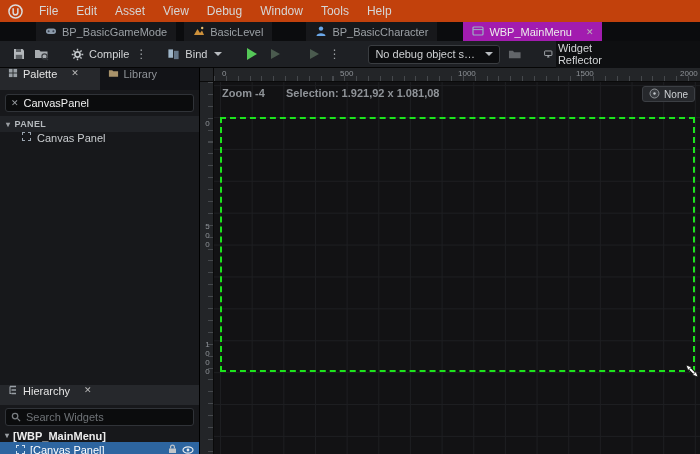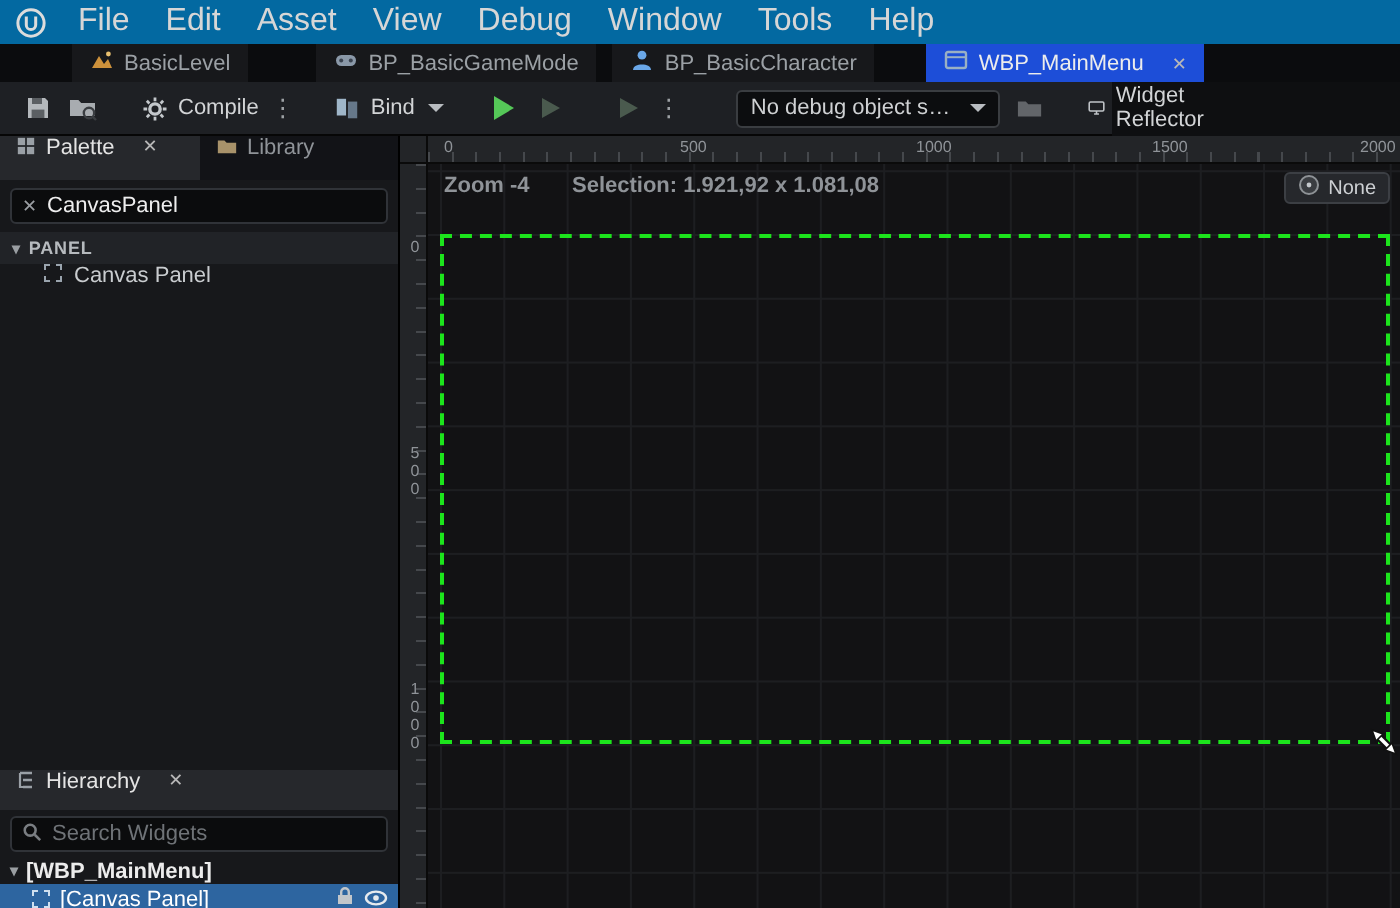--- a/index.html
+++ b/index.html
@@ -1,31 +1,31 @@
 <!DOCTYPE html>
 <html><head>
 <meta charset="utf-8">
 <style>
   *{margin:0;padding:0;box-sizing:border-box}
   html,body{width:700px;height:454px;overflow:hidden;background:#0e0f11;
     font-family:"Liberation Sans",sans-serif;-webkit-font-smoothing:antialiased}
   #app{position:relative;width:700px;height:454px;color:#cfcfcf}
 
   
-  .menubar{position:absolute;left:0;top:0;width:700px;height:22px;background:#0369a1;
-    display:flex;align-items:center;font-size:16px;color:#d6d6d6}
+  .menubar{position:absolute;left:0;top:0;width:700px;height:22px;background:#c2410c;
+    display:flex;align-items:center;font-size:12px;color:#d6d6d6}
   .logo{display:flex;align-items:center;justify-content:center;width:30px;height:22px}
   .menu-item{padding:0 9px;line-height:22px;cursor:default}
 
   
   .tabrow{position:absolute;left:0;top:22px;width:700px;height:19px;background:#0b0c0e;
     display:flex;align-items:stretch;font-size:11px}
   .tabspacer{width:36px}
   .tab{display:flex;align-items:center;gap:5px;padding:0 9px;background:#17181b;color:#9ba0a5;white-space:nowrap}
-  .tab.active{background:#1d4ed8;color:#ececec}
+  .tab.active{background:#a21caf;color:#ececec}
   .tclose{margin-left:9px;font-size:9px;color:#b8b8b8}
   .mr34{margin-right:34px}.mr8{margin-right:8px}.mr26{margin-right:26px}
 
   
   .toolbar{position:absolute;left:0;top:41px;width:556px;height:27px;background:#1e2024;
     border-bottom:1px solid #060606;display:flex;align-items:center;font-size:11px;color:#d2d4d6;padding:0 8px}
   .tbtn{display:flex;align-items:center;gap:5px;padding:2px 4px;border-radius:3px}
   .tsep{width:1px;height:17px;background:#0b0b0c;box-shadow:1px 0 0 #33363a;margin:0 7px}
   .dots{font-size:12px;color:#9da1a5;padding:0 2px}
   .caret{width:0;height:0;border-left:4px solid transparent;border-right:4px solid transparent;border-top:4px solid #b8bcc0;margin-left:2px}
@@ -100,34 +100,34 @@
     <span class="menu-item">Asset</span>
     <span class="menu-item">View</span>
     <span class="menu-item">Debug</span>
     <span class="menu-item">Window</span>
     <span class="menu-item">Tools</span>
     <span class="menu-item">Help</span>
   </div>
 
   <div class="tabrow">
     <span class="tabspacer"></span>
-    <div class="tab mr34">
-      <span><svg width="12" height="12" viewBox="0 0 12 12">
-            <path d="M1 10 L4.5 4 L7 8 L9 5.5 L11 10 Z" fill="#cd913b"></path>
-            <circle cx="9.2" cy="3" r="1.2" fill="#e8c070"></circle>
-          </svg></span>
-      <span>BasicLevel</span>
-    </div>
     <div class="tab mr8">
       <span><svg width="12" height="12" viewBox="0 0 12 12">
             <rect x="1" y="3.5" width="10" height="5.5" rx="2.7" fill="#8a98a8"></rect>
             <circle cx="3.6" cy="6.2" r="1" fill="#3a4350"></circle>
             <circle cx="8.4" cy="6.2" r="1" fill="#3a4350"></circle>
           </svg></span>
       <span>BP_BasicGameMode</span>
+    </div>
+    <div class="tab mr34">
+      <span><svg width="12" height="12" viewBox="0 0 12 12">
+            <path d="M1 10 L4.5 4 L7 8 L9 5.5 L11 10 Z" fill="#cd913b"></path>
+            <circle cx="9.2" cy="3" r="1.2" fill="#e8c070"></circle>
+          </svg></span>
+      <span>BasicLevel</span>
     </div>
     <div class="tab mr26">
       <span><svg width="12" height="12" viewBox="0 0 12 12">
             <circle cx="6" cy="3.6" r="2.2" fill="#6aa7e8"></circle>
             <path d="M1.5 11 C1.5 7.4 10.5 7.4 10.5 11 Z" fill="#6aa7e8"></path>
           </svg></span>
       <span>BP_BasicCharacter</span>
     </div>
     <div class="tab active">
       <span><svg width="12" height="12" viewBox="0 0 12 12">

